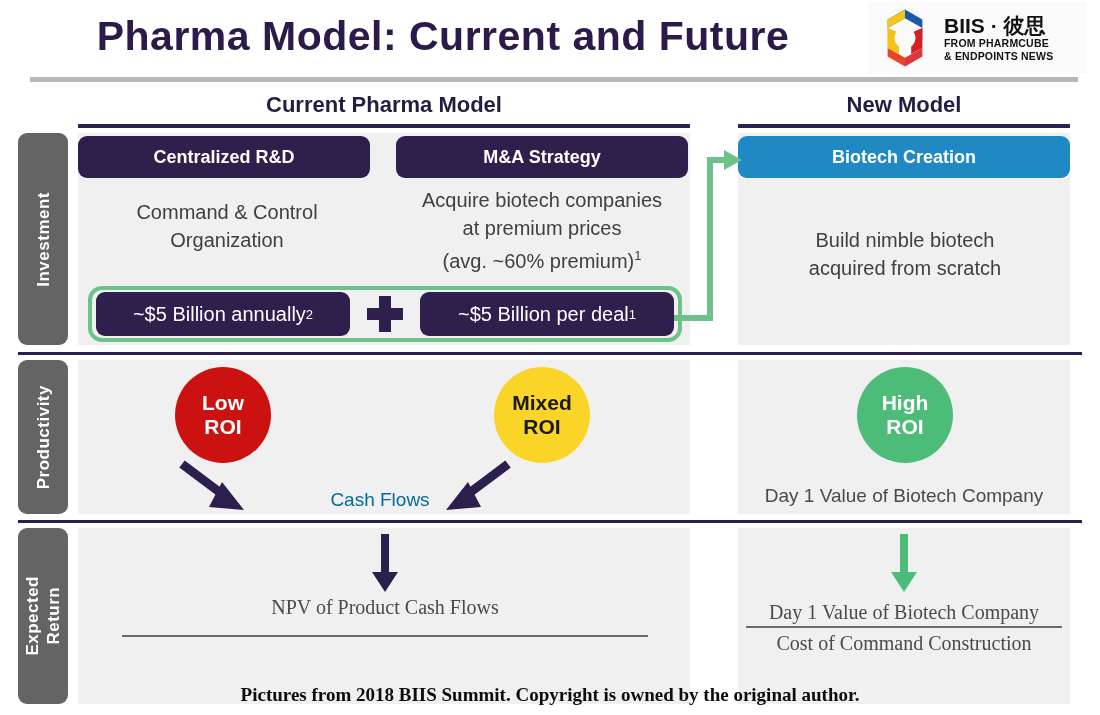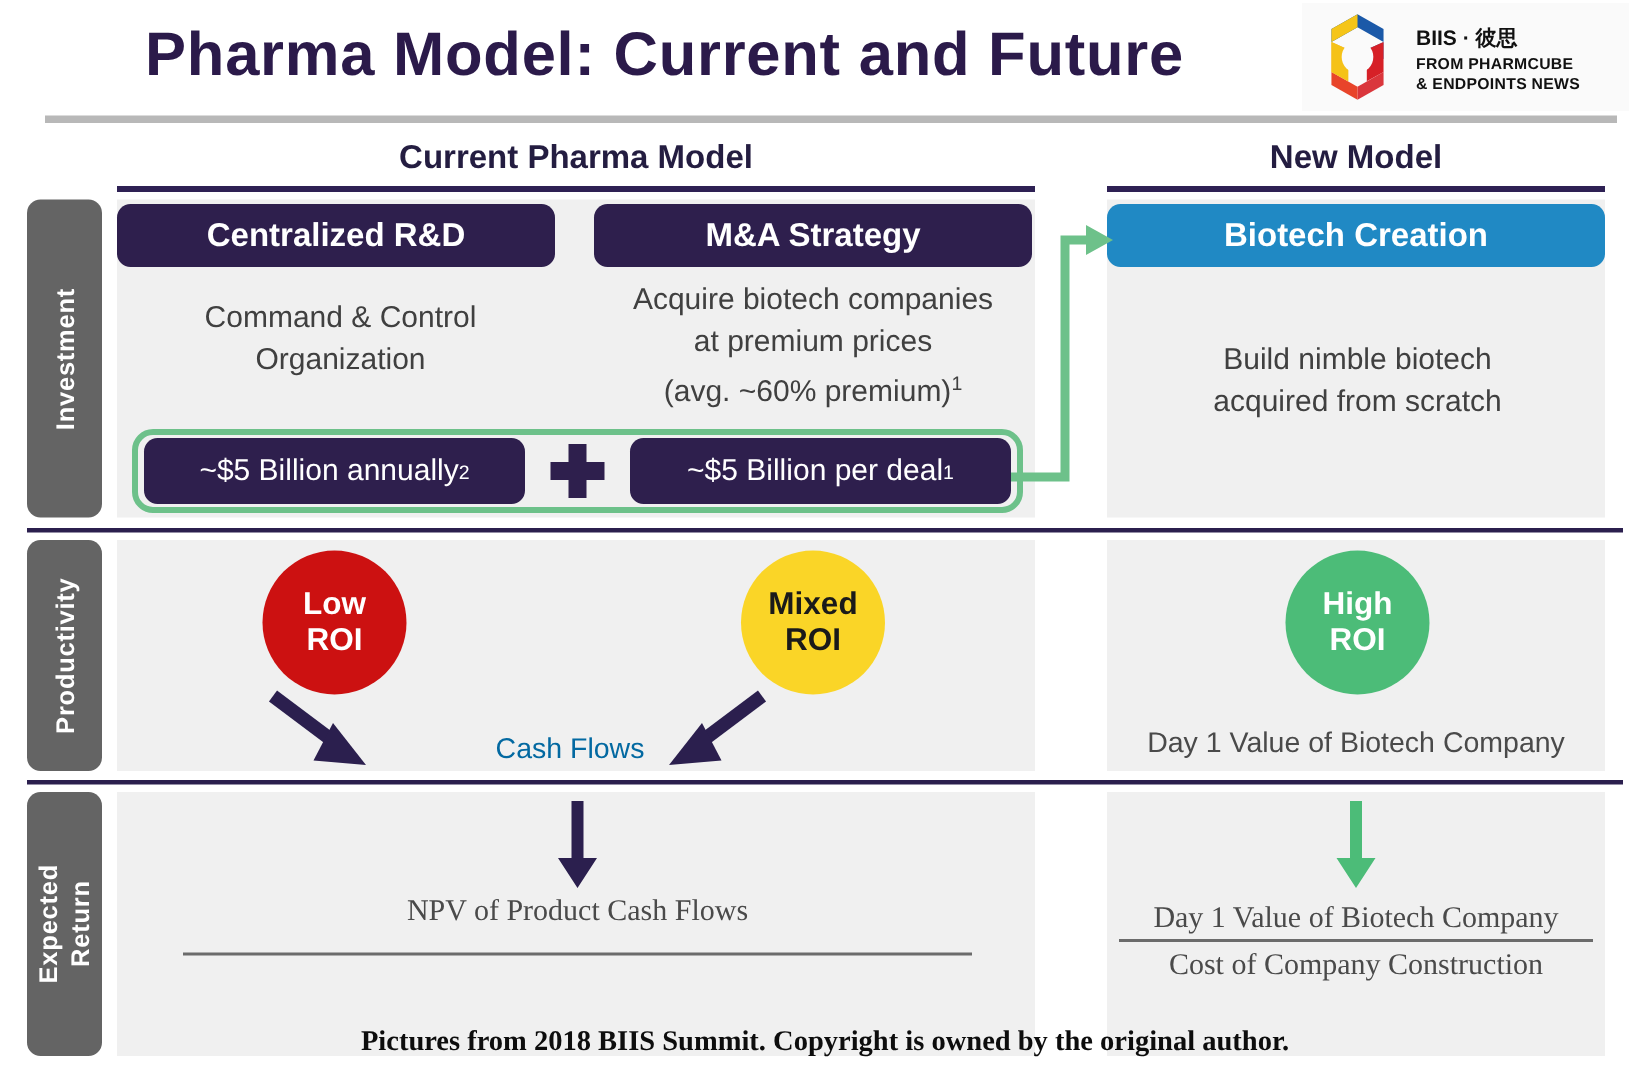--- a/index.html
+++ b/index.html
@@ -42,21 +42,21 @@
     background: #fafafa;
     display: flex;
     align-items: center;
     gap: 8px;
     padding-left: 6px;
     box-sizing: border-box;
   }
   #logo-mark { width: 62px; height: 62px; flex: 0 0 62px; }
   #logo-text { display: flex; flex-direction: column; justify-content: center; }
   #logo-line1 {
-    font-size: 14px; font-weight: bold; color: #111111;
+    font-size: 21px; font-weight: bold; color: #111111;
     letter-spacing: 0px; line-height: 23px; white-space: nowrap;
   }
   #logo-line2, #logo-line3 {
     font-size: 10.5px; font-weight: bold; color: #111111;
     letter-spacing: 0.2px; line-height: 13px; white-space: nowrap;
   }
 
   #top-rule {
     position: absolute;
     left: 30px; top: 77px;
@@ -131,21 +131,21 @@
   #panel-cur-prod { left: 78px; top: 360px; width: 612px; height: 154px; }
   #panel-new-prod { left: 738px; top: 360px; width: 332px; height: 154px; }
   #panel-cur-ret { left: 78px; top: 528px; width: 612px; height: 176px; }
   #panel-new-ret { left: 738px; top: 528px; width: 332px; height: 176px; }
 
   
   .chip {
     position: absolute;
     border-radius: 9px;
     color: #ffffff;
-    font-size: 22px;
+    font-size: 18px;
     font-weight: bold;
     display: flex;
     align-items: center;
     justify-content: center;
     text-align: center;
     white-space: nowrap;
   }
   .chip-dark { background: #2e1f4d; }
   .chip-blue { background: #2089c4; }
   #chip-rnd  { left: 78px;  top: 136px; width: 292px; height: 42px; }
@@ -416,18 +416,18 @@
   </svg>
 
   <div class="fraction" id="fraction-left">
     <div class="num">NPV of Product Cash Flows</div>
     <div class="bar"></div>
   </div>
 
   <div class="fraction" id="fraction-right">
     <div class="num">Day 1 Value of Biotech Company</div>
     <div class="bar"></div>
-    <div class="den">Cost of Company Construction</div>
+    <div class="den">Cost of Command Construction</div>
   </div>
 
   <div id="footnote">Pictures from 2018 BIIS Summit. Copyright is owned by the original author.</div>
 
 </div>
 
 </body></html>

